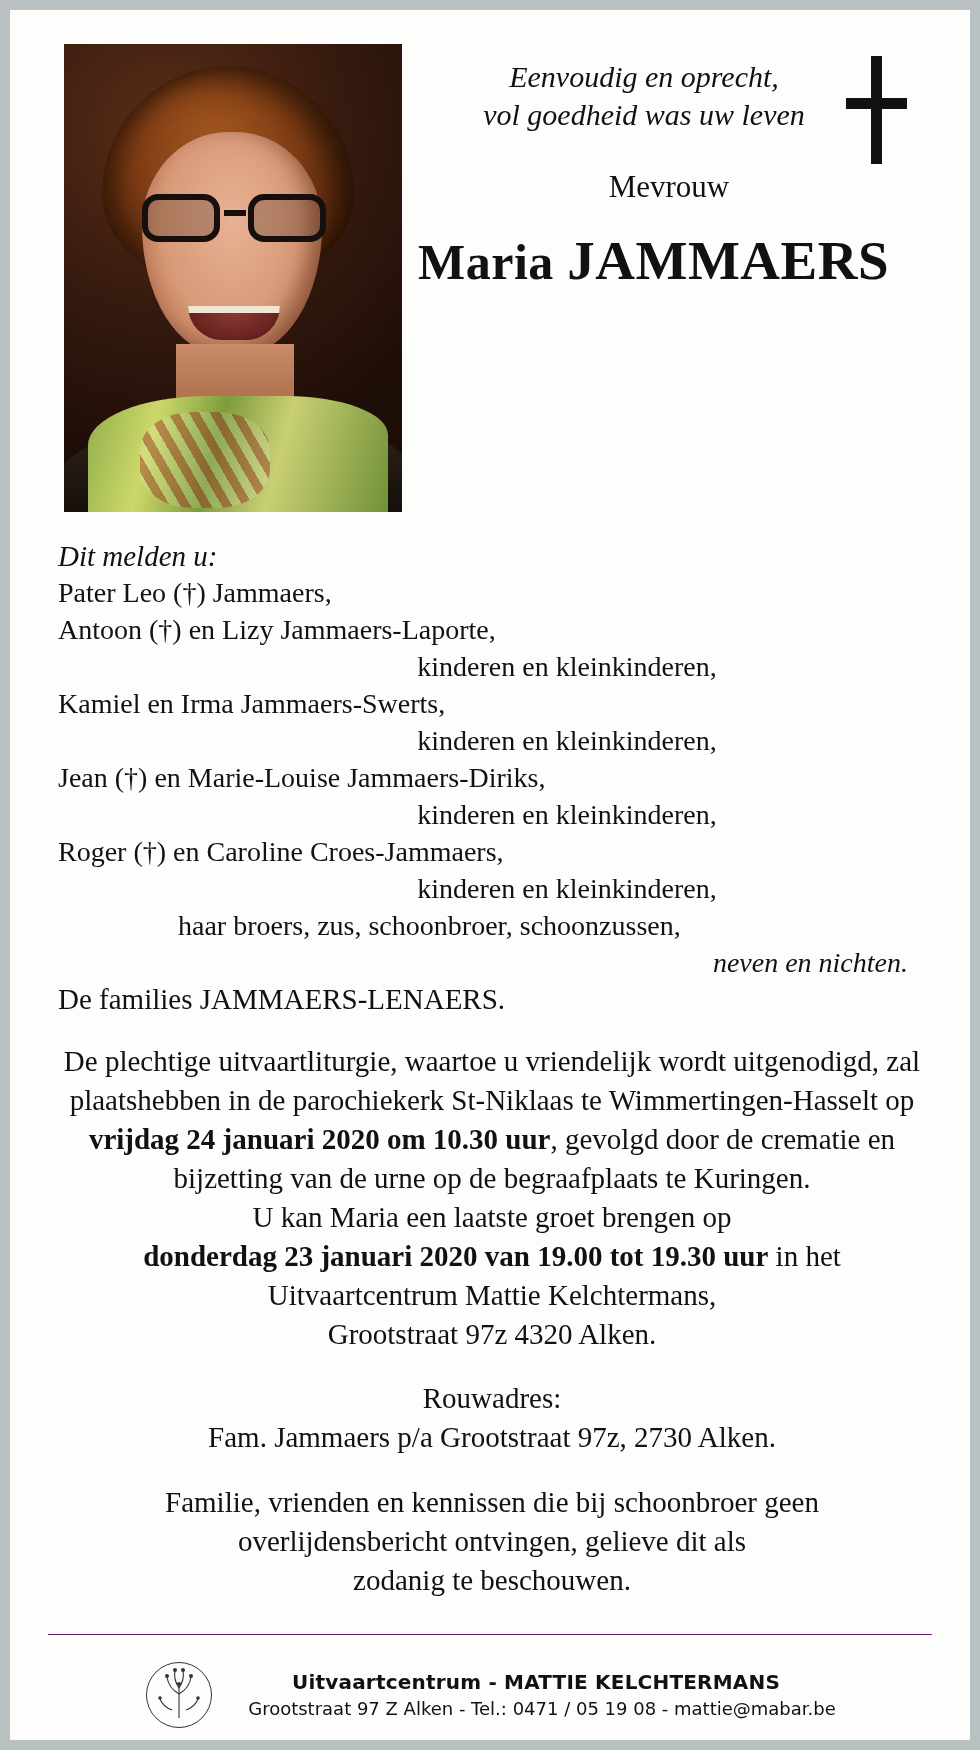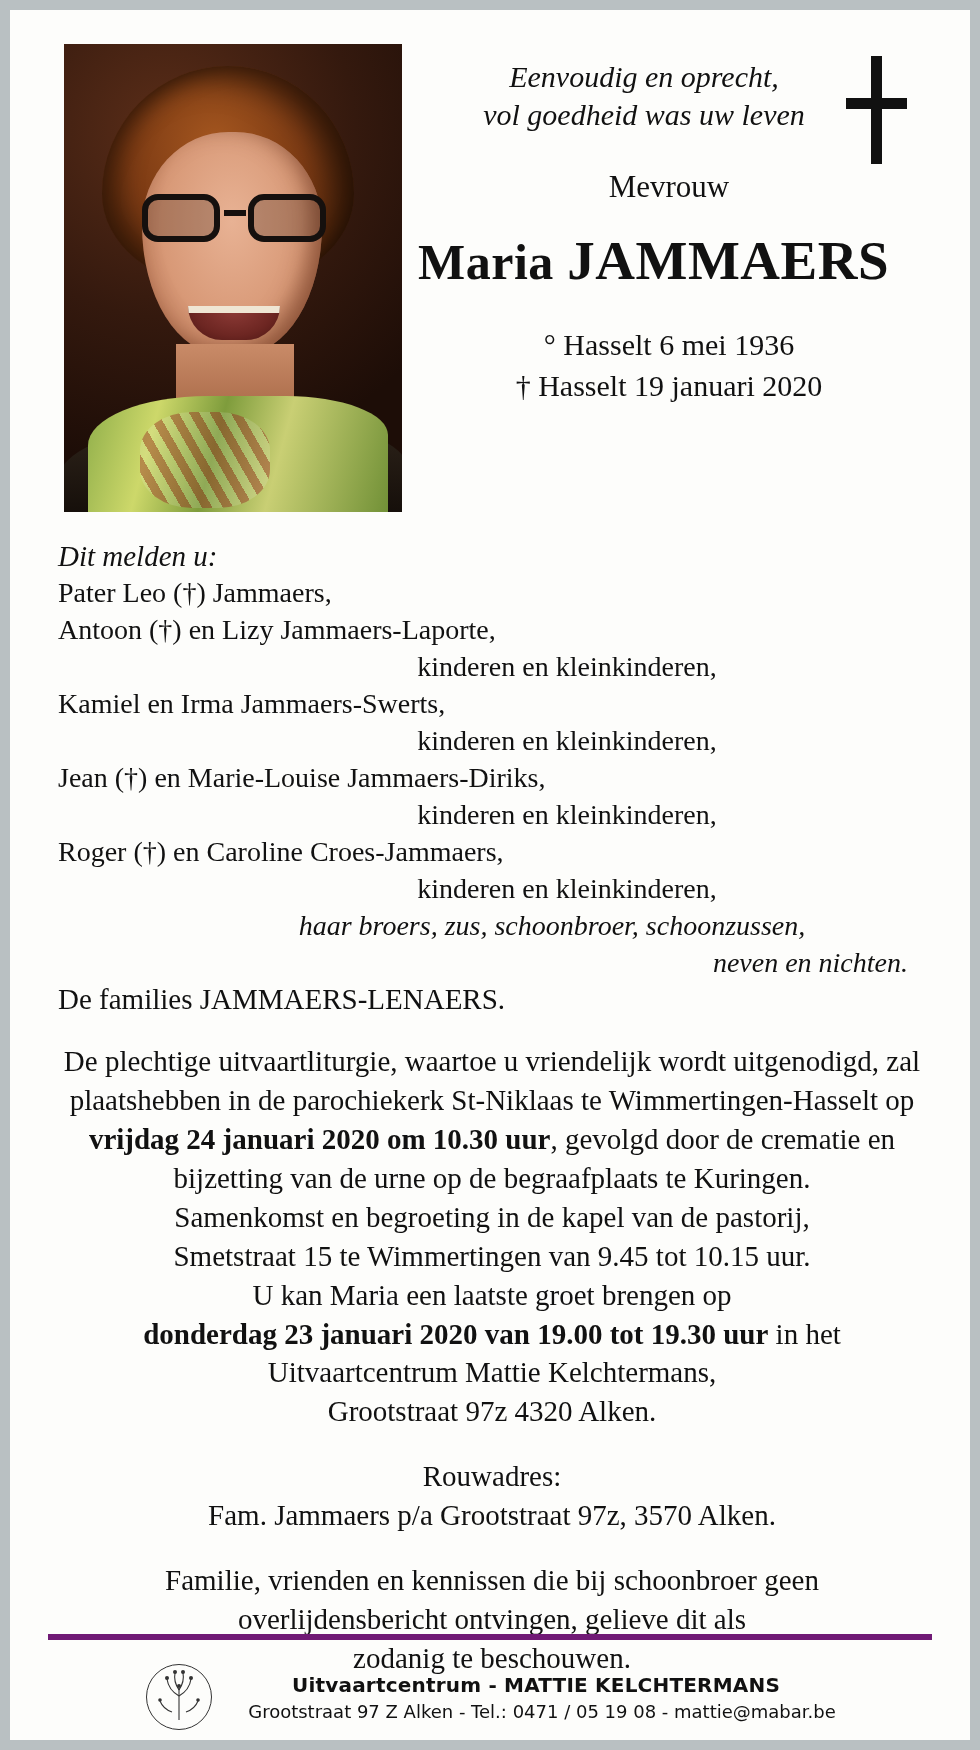--- a/index.html
+++ b/index.html
@@ -194,22 +194,20 @@
   }
   .fam-line {
     font-size: 28px;
     line-height: 1.32;
   }
   .fam-line.indent {
     text-align: center;
     padding-left: 150px;
   }
   .fam-line.ital {
-    font-style: italic;
-    text-align: center;
     padding-left: 120px;
   }
   .fam-line.ital2 {
     font-style: italic;
     text-align: right;
     padding-right: 18px;
   }
   .families {
     font-size: 29px;
     margin-top: 2px;
@@ -220,21 +218,21 @@
     line-height: 1.34;
     margin-top: 26px;
   }
   .para.tight { margin-top: 0; }
   .para b { font-weight: bold; }
   .footer {
     position: absolute;
     left: 0; right: 0;
     bottom: 0;
     height: 106px;
-    border-top: 6px solid #701a75;
+    border-top: 1px solid #701a75;
     margin: 0 38px;
     padding-top: 14px;
     display: flex;
     align-items: center;
     justify-content: center;
     gap: 18px;
     font-family: "DejaVu Sans", sans-serif;
   }
   .footer-logo {
     width: 74px; height: 70px;
@@ -294,24 +292,20 @@
       </div>
       <div class="motto">
         <div>Eenvoudig en oprecht,</div>
         <div>vol goedheid was uw leven</div>
       </div>
       <div class="mevrouw">Mevrouw</div>
       <div class="name">
         <span class="first">Maria</span>
         <span class="last">JAMMAERS</span>
       </div>
-      <div class="dates">
-        <div>° Hasselt 6 mei 1936</div>
-        <div>† Hasselt 19 januari 2020</div>
-      </div>
     </div>
   </div>
 
   <div class="body">
 
     <div class="melden">Dit melden u:</div>
 
     <div>
       <div class="fam-line">Pater Leo (†) Jammaers,</div>
       <div class="fam-line">Antoon (†) en Lizy Jammaers-Laporte,</div>
@@ -325,34 +319,30 @@
       <div class="fam-line ital">haar broers, zus, schoonbroer, schoonzussen,</div>
       <div class="fam-line ital2">neven en nichten.</div>
     </div>
 
     <div class="families">De families JAMMAERS-LENAERS.</div>
 
     <div class="para">
       <span>De plechtige uitvaartliturgie, waartoe u vriendelijk wordt uitgenodigd, zal plaatshebben in de parochiekerk St-Niklaas te Wimmertingen-Hasselt op </span><b>vrijdag 24 januari 2020 om 10.30 uur</b><span>, gevolgd door de crematie en bijzetting van de urne op de begraafplaats te Kuringen.</span>
     </div>
 
-    <div class="para tight">
-      <div>Samenkomst en begroeting in de kapel van de pastorij,</div>
-      <div>Smetstraat 15 te Wimmertingen van 9.45 tot 10.15 uur.</div>
-    </div>
 
     <div class="para tight">
       <div>U kan Maria een laatste groet brengen op</div>
       <div><b>donderdag 23 januari 2020 van 19.00 tot 19.30 uur</b><span> in het Uitvaartcentrum Mattie Kelchtermans,</span></div>
       <div>Grootstraat 97z 4320 Alken.</div>
     </div>
 
     <div class="para">
       <div>Rouwadres:</div>
-      <div>Fam. Jammaers p/a Grootstraat 97z, 3570 Alken.</div>
+      <div>Fam. Jammaers p/a Grootstraat 97z, 2730 Alken.</div>
     </div>
 
     <div class="para">
       <div>Familie, vrienden en kennissen die bij schoonbroer geen</div>
       <div>overlijdensbericht ontvingen, gelieve dit als</div>
       <div>zodanig te beschouwen.</div>
     </div>
   </div>
 
   <div class="footer">

